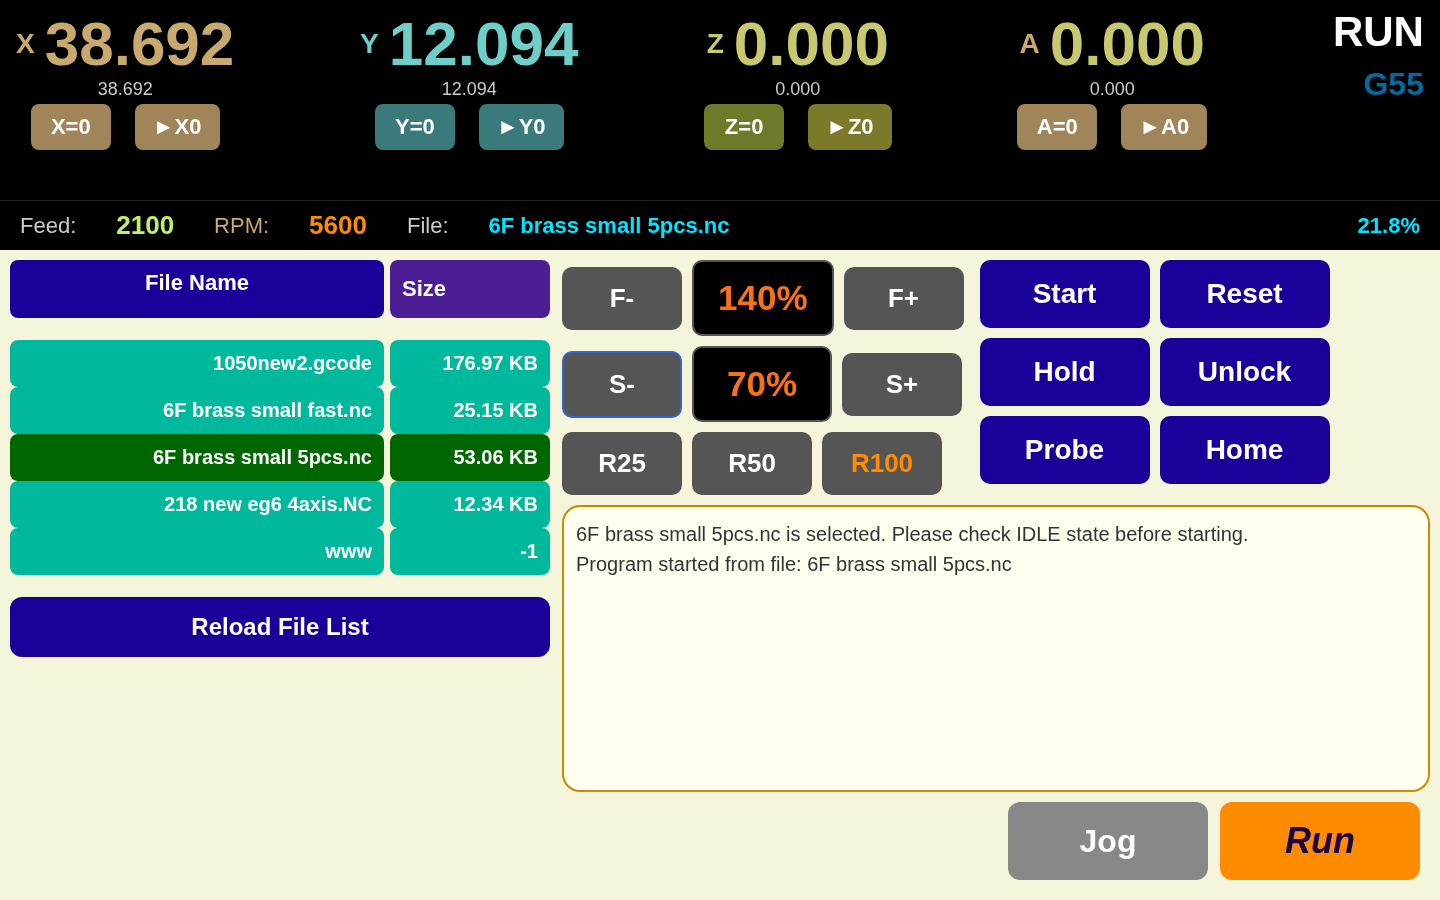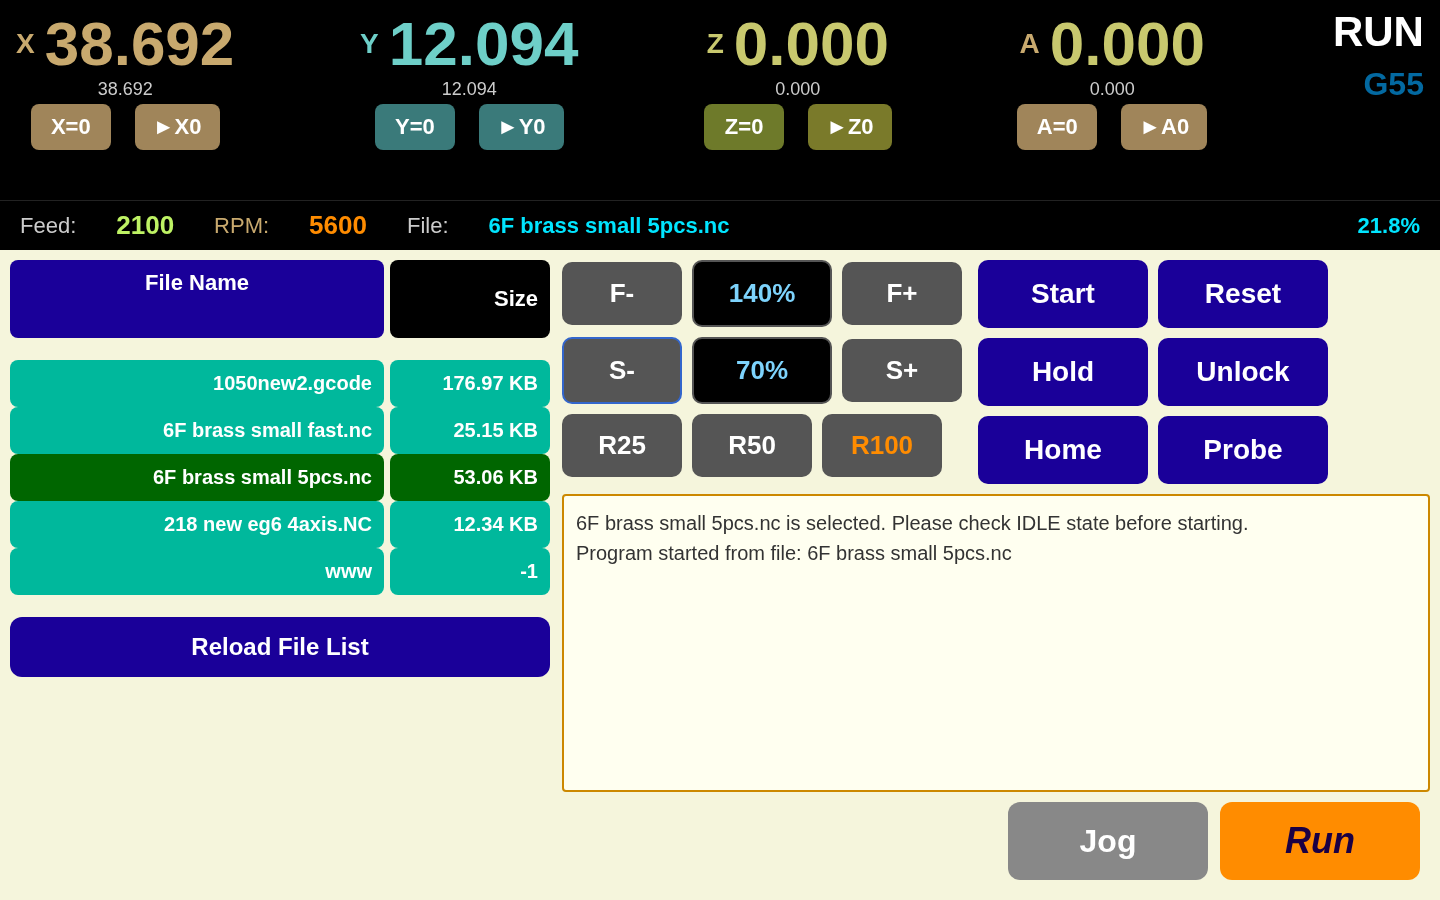--- a/index.html
+++ b/index.html
@@ -145,28 +145,28 @@
       color: #fff;
       font-size: 22px;
       font-weight: bold;
       padding: 10px 12px;
       border-radius: 8px;
       flex: 1;
       text-align: center;
     }
 
     .col-header-size {
-      background: #000000;
+      background: #4c1d95;
       color: #fff;
       font-size: 22px;
       font-weight: bold;
-      padding: 26px 12px;
+      padding: 16px 12px;
       border-radius: 8px;
       width: 160px;
-      text-align: right;
+      text-align: left;
     }
 
     .file-row {
       display: flex;
       gap: 6px;
     }
 
     .file-name-cell {
       background: #00b89c;
       color: #fff;
@@ -243,22 +243,22 @@
       padding: 16px 24px;
       border-radius: 10px;
       border: none;
       cursor: pointer;
       min-width: 120px;
       text-align: center;
     }
 
     .ctrl-btn.percent-display {
       background: #000;
-      color: #7dd3fc;
-      font-size: 26px;
+      color: #f97316;
+      font-size: 35px;
       min-width: 140px;
       border: 2px solid #555;
     }
 
     .ctrl-btn.s-minus {
       border: 2px solid #3366cc;
     }
 
     .ctrl-btn.r100 {
       color: #ff8c00;
@@ -284,21 +284,21 @@
       border-radius: 10px;
       border: none;
       cursor: pointer;
       min-width: 170px;
       text-align: center;
     }
 
     
     #message-box {
       border: 2px solid #cc8800;
-      border-radius: 4px;
+      border-radius: 18px;
       background: #fffff0;
       padding: 12px;
       font-size: 20px;
       color: #333;
       line-height: 1.5;
       flex: 1;
       min-height: 140px;
     }
 
     
@@ -473,22 +473,22 @@
       <div id="action-buttons">
         <div class="action-row">
           <button class="action-btn">Start</button>
           <button class="action-btn">Reset</button>
         </div>
         <div class="action-row">
           <button class="action-btn">Hold</button>
           <button class="action-btn">Unlock</button>
         </div>
         <div class="action-row">
+          <button class="action-btn">Probe</button>
           <button class="action-btn">Home</button>
-          <button class="action-btn">Probe</button>
         </div>
       </div>
 
     </div>
 
     <div id="message-box" style="white-space: pre-wrap;">6F brass small 5pcs.nc is selected. Please check IDLE state before starting.
 Program started from file: 6F brass small 5pcs.nc</div>
 
     <div id="bottom-buttons">
       <button class="bottom-btn-jog">Jog</button>

